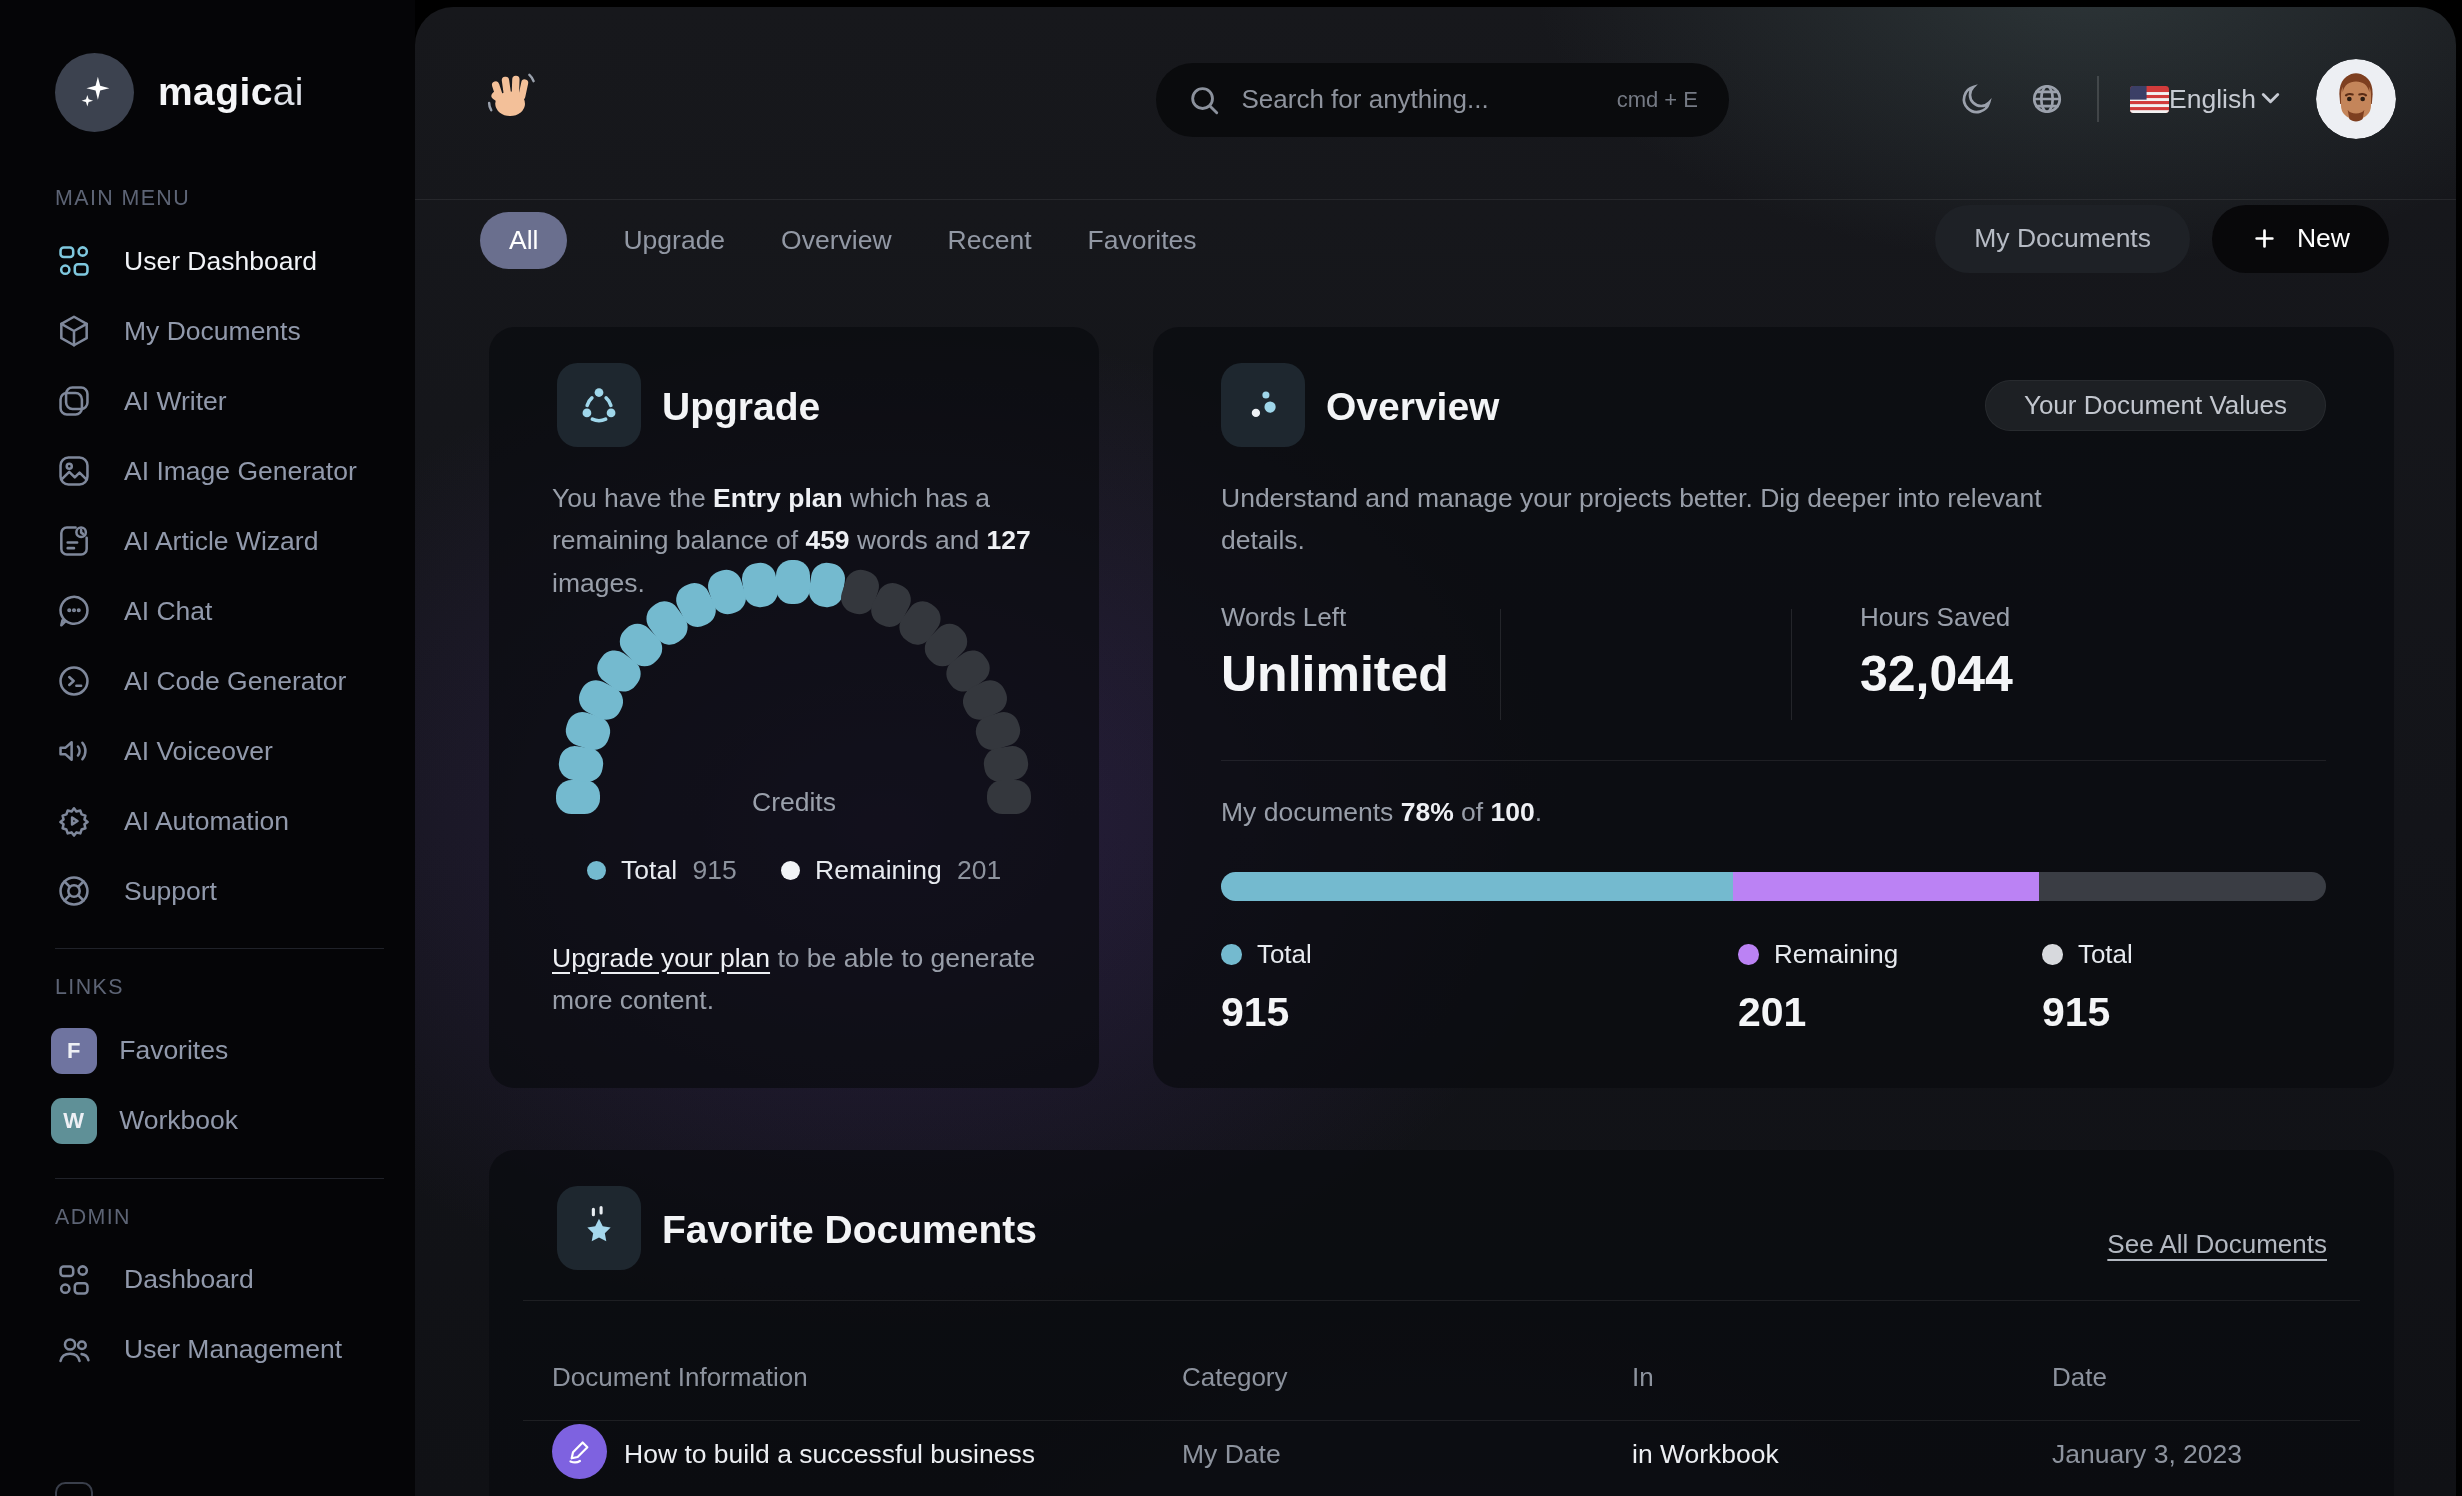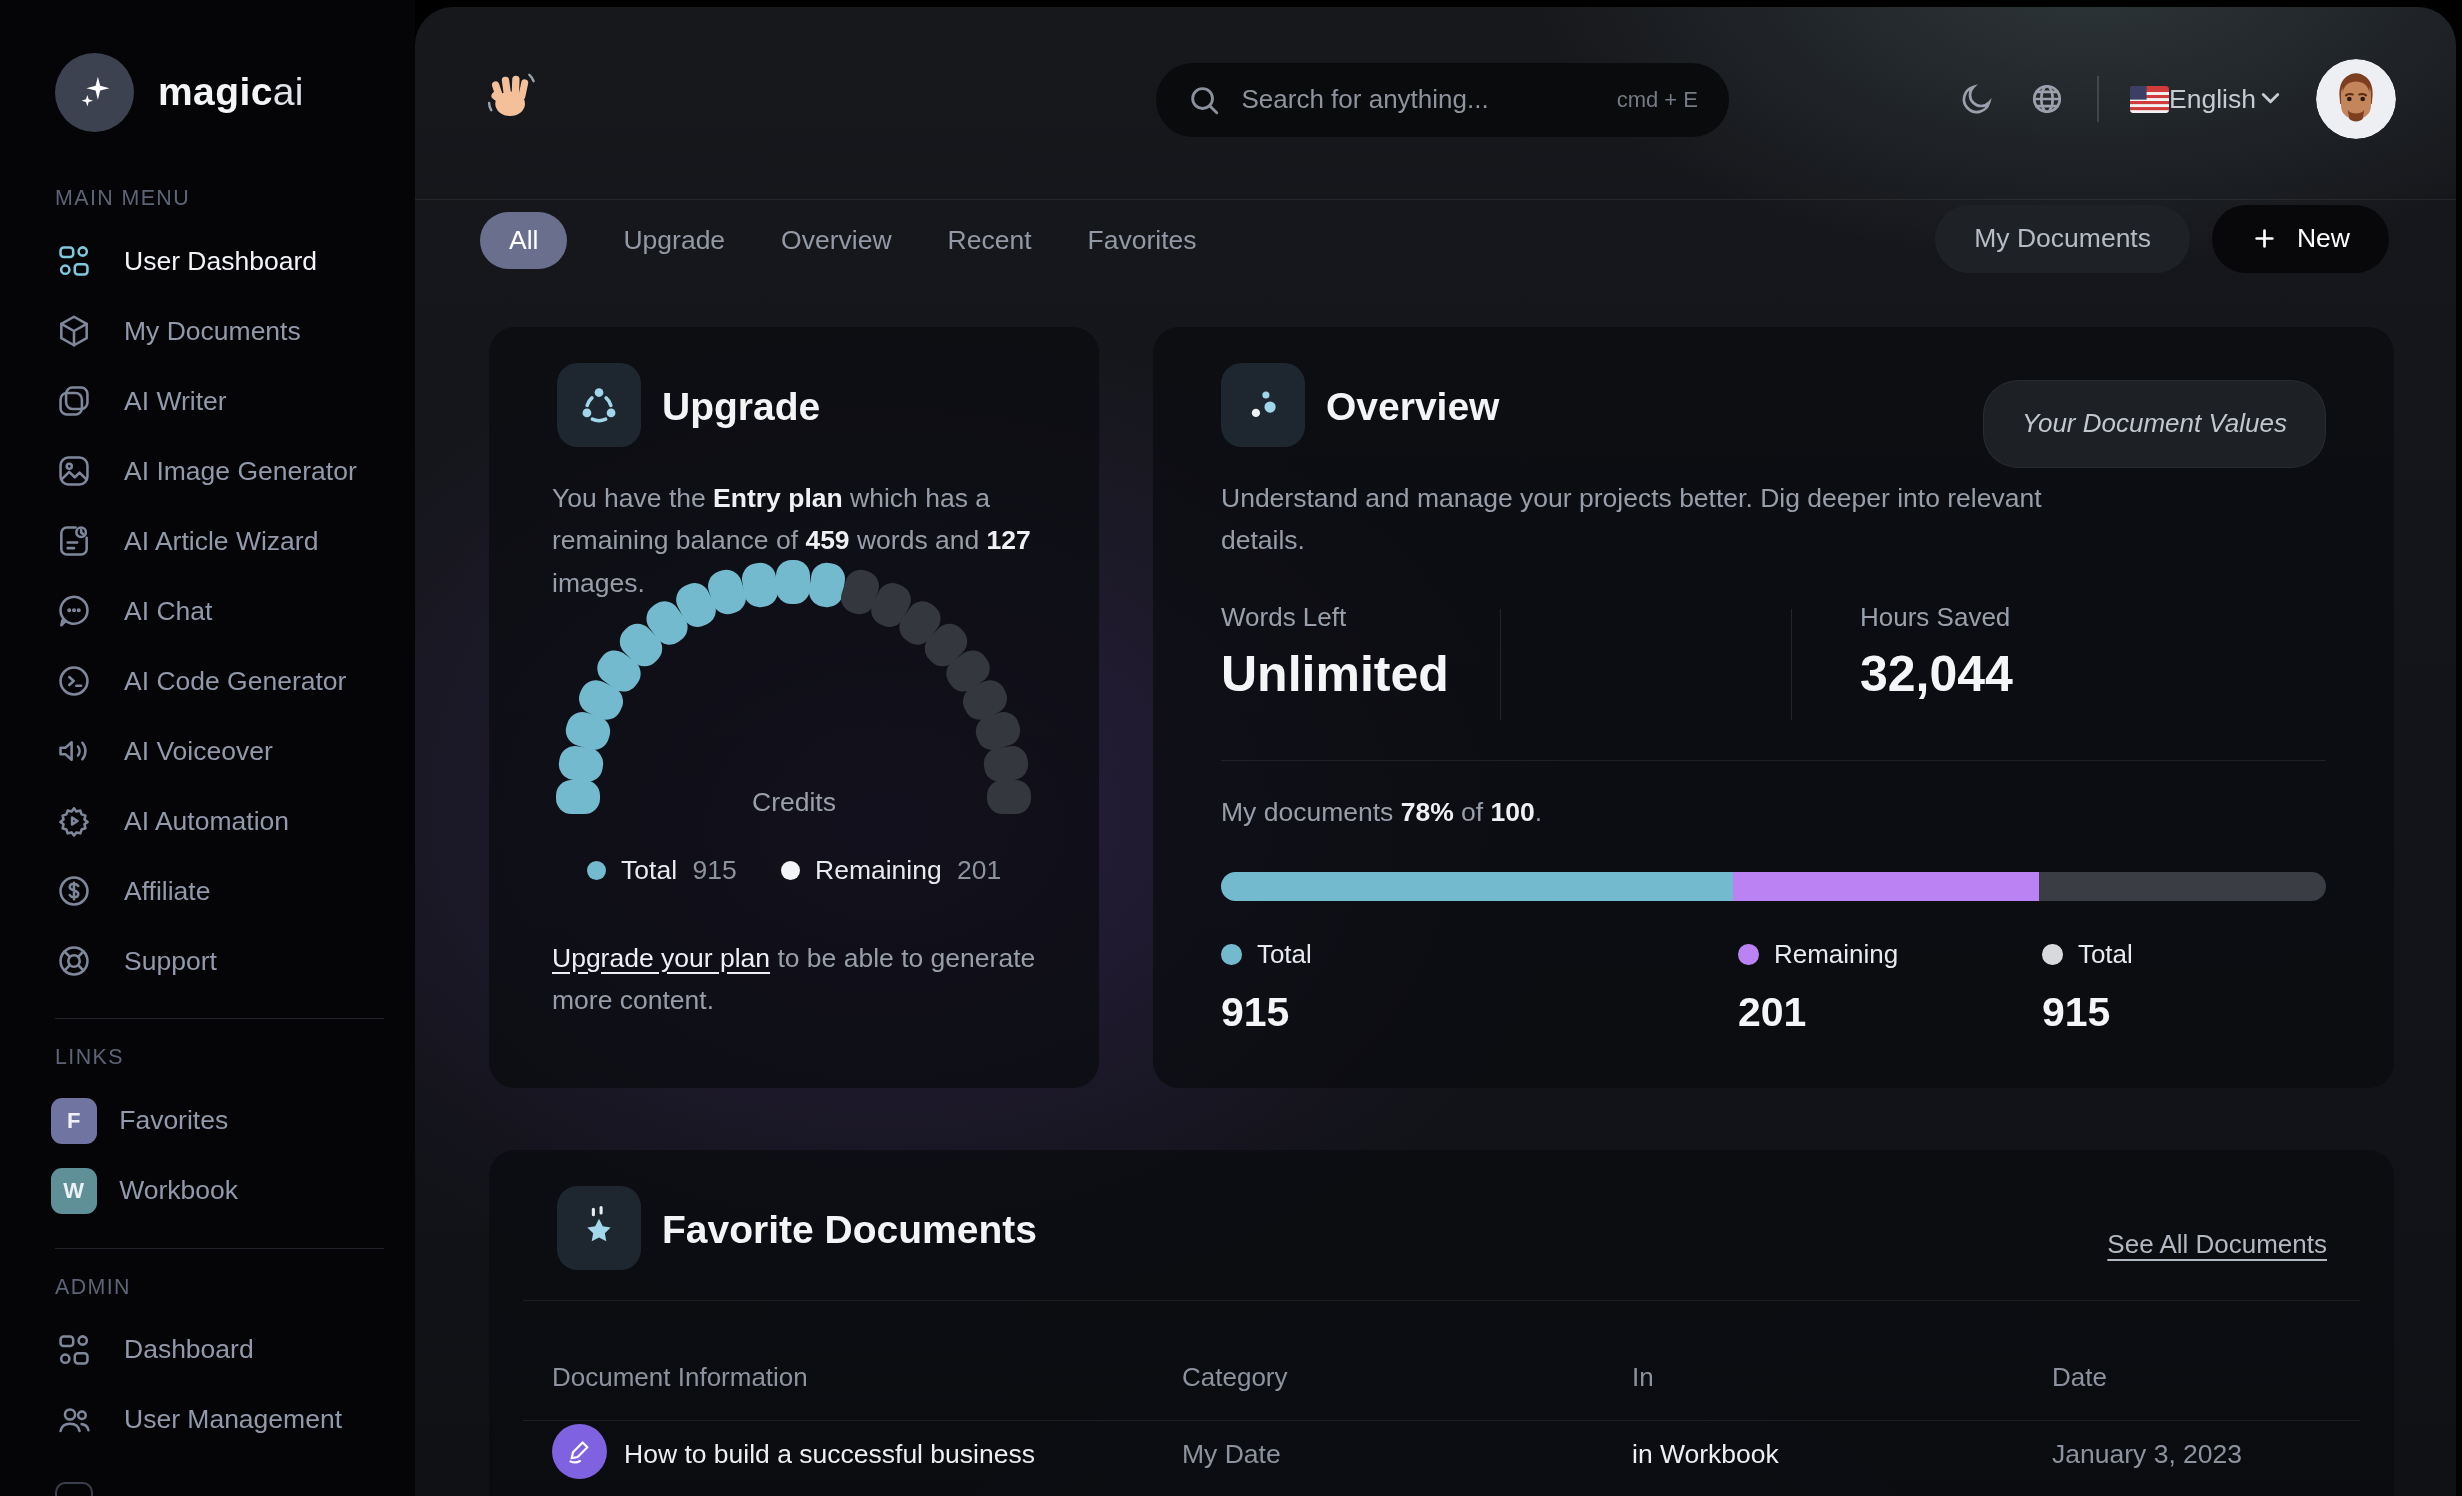--- a/index.html
+++ b/index.html
@@ -81,22 +81,22 @@
   .gauge-label { position:absolute; left:0; right:0; top:460px; text-align:center; font-size:26.5px; color:#9aa0ab; }
   .up-legend { position:absolute; left:0; right:0; top:528px; display:flex; justify-content:center; gap:44px; }
   .legend-item { display:flex; align-items:center; gap:15.4px; font-size:26.5px; color:#e7eaef; }
   .legend-item .val { color:#8d939e; }
   .ldot { width:19px; height:19px; border-radius:50%; }
   .up-link-block { position:absolute; left:63px; top:610px; width:513px; font-size:26.5px; line-height:1.6; color:#989ea9; }
   .up-link { color:#eef0f4; text-decoration:underline; text-underline-offset:5.1px; cursor:pointer; }
 
   
   #overview-card { left:738px; top:320px; width:1241px; height:761px; }
-  .ov-btn { position:absolute; right:68px; top:53px; height:88px; padding:12px 38px; border-radius:35px; background:#1d2024;
-    border:0.9px solid rgba(255,255,255,0.05); color:#c2c6ce; font-size:26px; display:flex; align-items:center; cursor:pointer;font-style:italic; }
+  .ov-btn { position:absolute; right:68px; top:53px; height:51px; padding:12px 38px; border-radius:35px; background:#1d2024;
+    border:0.9px solid rgba(255,255,255,0.05); color:#c2c6ce; font-size:26px; display:flex; align-items:center; cursor:pointer; }
   .ov-desc { position:absolute; left:68px; top:150px; width:821px; font-size:26.5px; line-height:1.6; color:#989ea9; }
   .stat { position:absolute; top:275px; }
   .stat .slabel { font-size:26px; color:#9aa0ab; }
   .stat .sval { margin-top:12px; font-size:50px; font-weight:700; color:#f4f5f7; }
   .stat-div { position:absolute; top:282px; width:0.9px; height:111px; background:rgba(255,255,255,0.10); }
   .ov-hr { position:absolute; left:68px; right:68px; top:433px; height:0.9px; background:rgba(255,255,255,0.08); }
   .docs-line { position:absolute; left:68px; top:470px; font-size:26.5px; color:#989ea9; }
   .docs-line b { color:#eef0f4; font-weight:600; }
   .bar { position:absolute; left:68px; top:545px; width:1105px; height:29px; border-radius:14.5px; overflow:hidden; display:flex; }
   .bar span { height:100%; display:block; }
@@ -211,29 +211,20 @@
     <span class="sb-label">AI Voiceover</span>
   </div>
   <div class="sb-item">
     <span class="sb-ico">
         <svg viewBox="0 0 24 24">
           <path d="M12 4l1.5 2 2.5-.6.8 2.4 2.4.8-.6 2.5 2 1.5-2 1.5.6 2.5-2.4.8-.8 2.4-2.5-.6-1.5 2-1.5-2-2.5.6-.8-2.4-2.4-.8.6-2.5-2-1.5 2-1.5-.6-2.5 2.4-.8.8-2.4 2.5.6z"></path>
           <path d="M10.8 9.8l3.4 2.2-3.4 2.2z"></path>
         </svg>
       </span>
     <span class="sb-label">AI Automation</span>
-  </div>
-  <div class="sb-item">
-    <span class="sb-ico">
-        <svg viewBox="0 0 24 24">
-          <circle cx="12" cy="12" r="8.5"></circle>
-          <path d="M12 6.8v10.4M14.7 8.8c-.6-.9-1.5-1.4-2.7-1.4-1.6 0-2.7.9-2.7 2.1 0 2.9 5.4 1.5 5.4 4.4 0 1.2-1.1 2.1-2.7 2.1-1.2 0-2.1-.5-2.7-1.4"></path>
-        </svg>
-      </span>
-    <span class="sb-label">Affiliate</span>
   </div>
   <div class="sb-item">
     <span class="sb-ico">
         <svg viewBox="0 0 24 24">
           <circle cx="12" cy="12" r="8.5"></circle>
           <circle cx="12" cy="12" r="3.6"></circle>
           <path d="M6 6l3.4 3.4M18 6l-3.4 3.4M18 18l-3.4-3.4M6 18l3.4-3.4"></path>
         </svg>
       </span>
     <span class="sb-label">Support</span>

